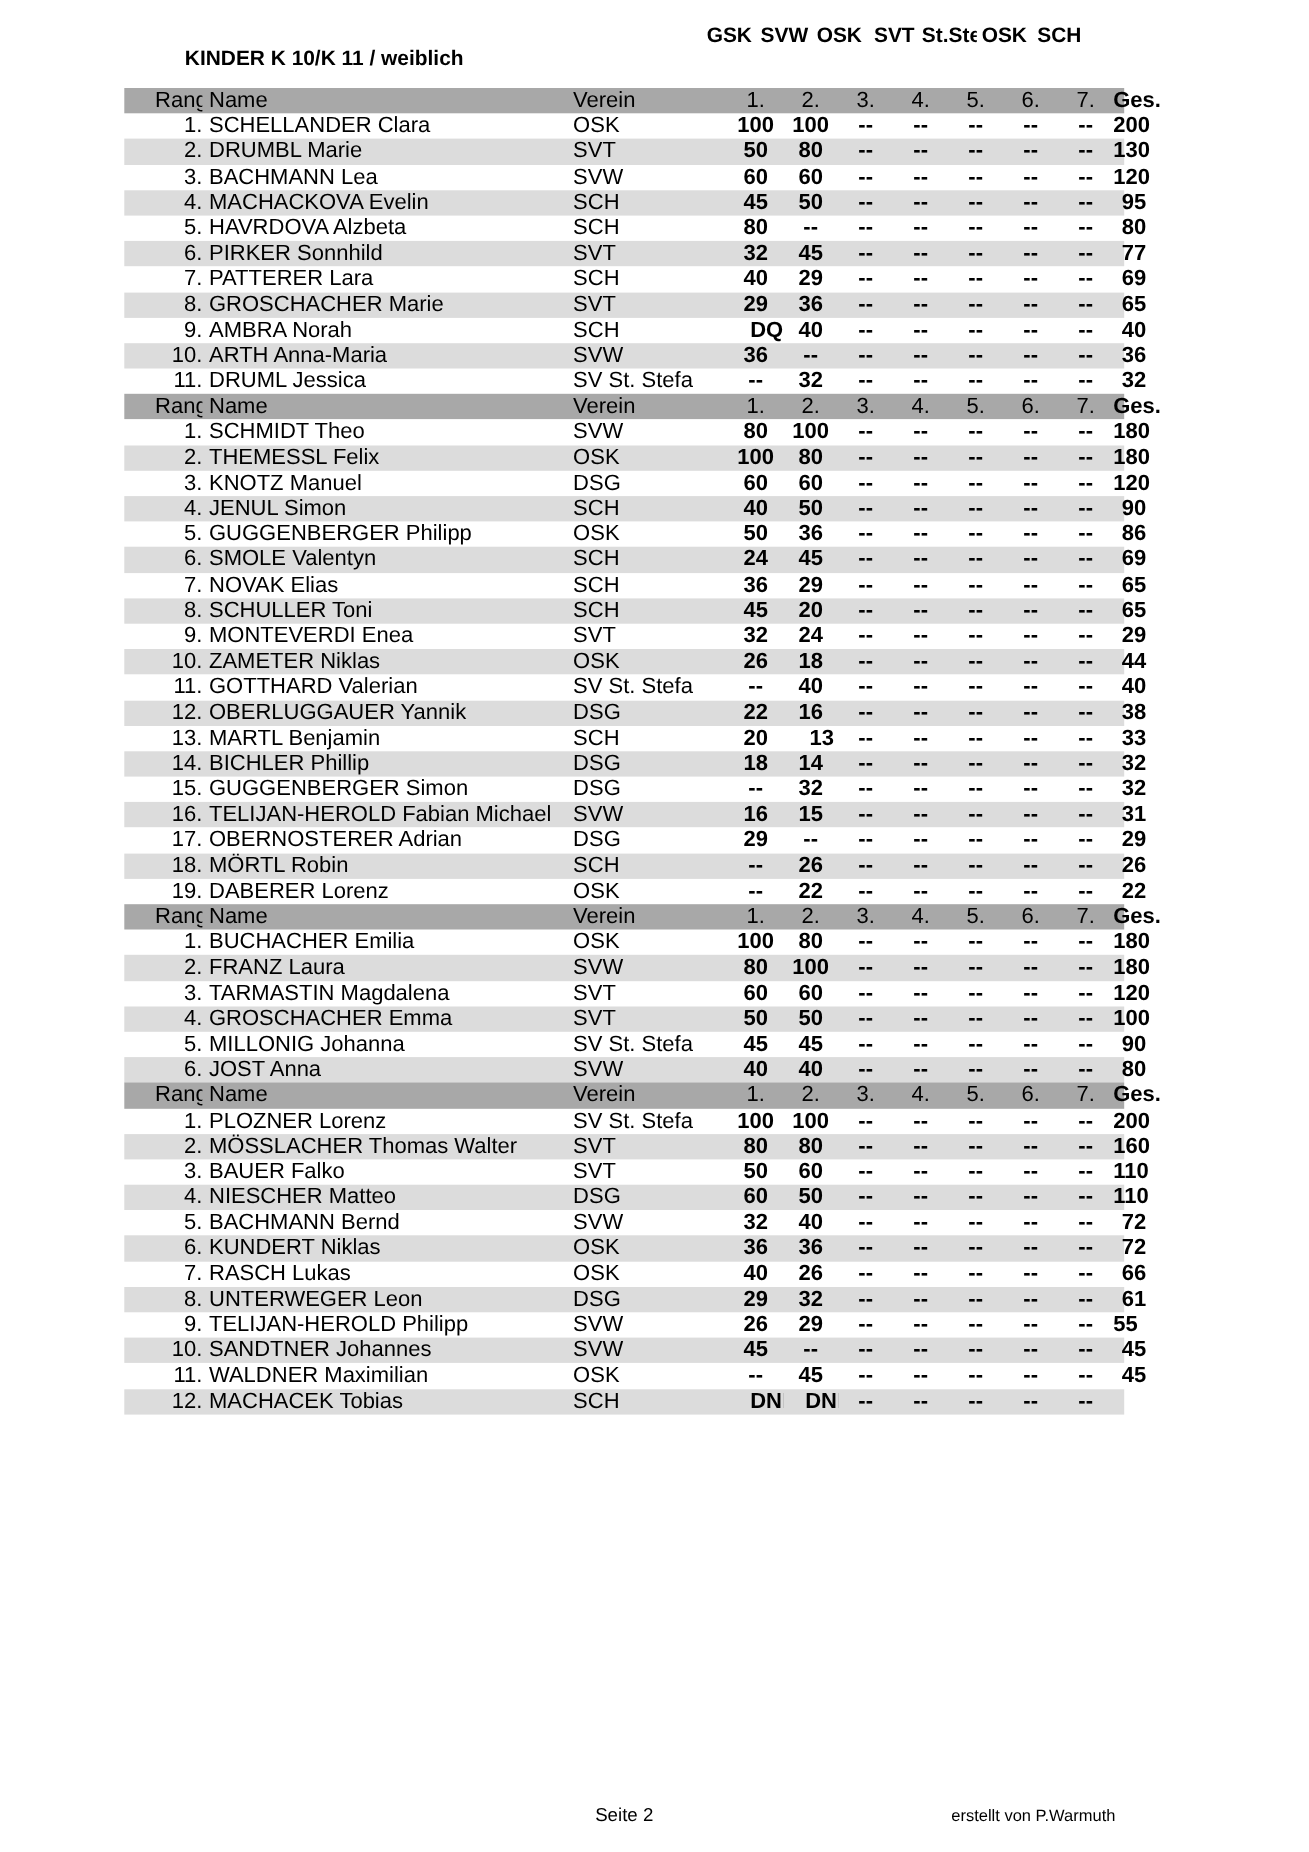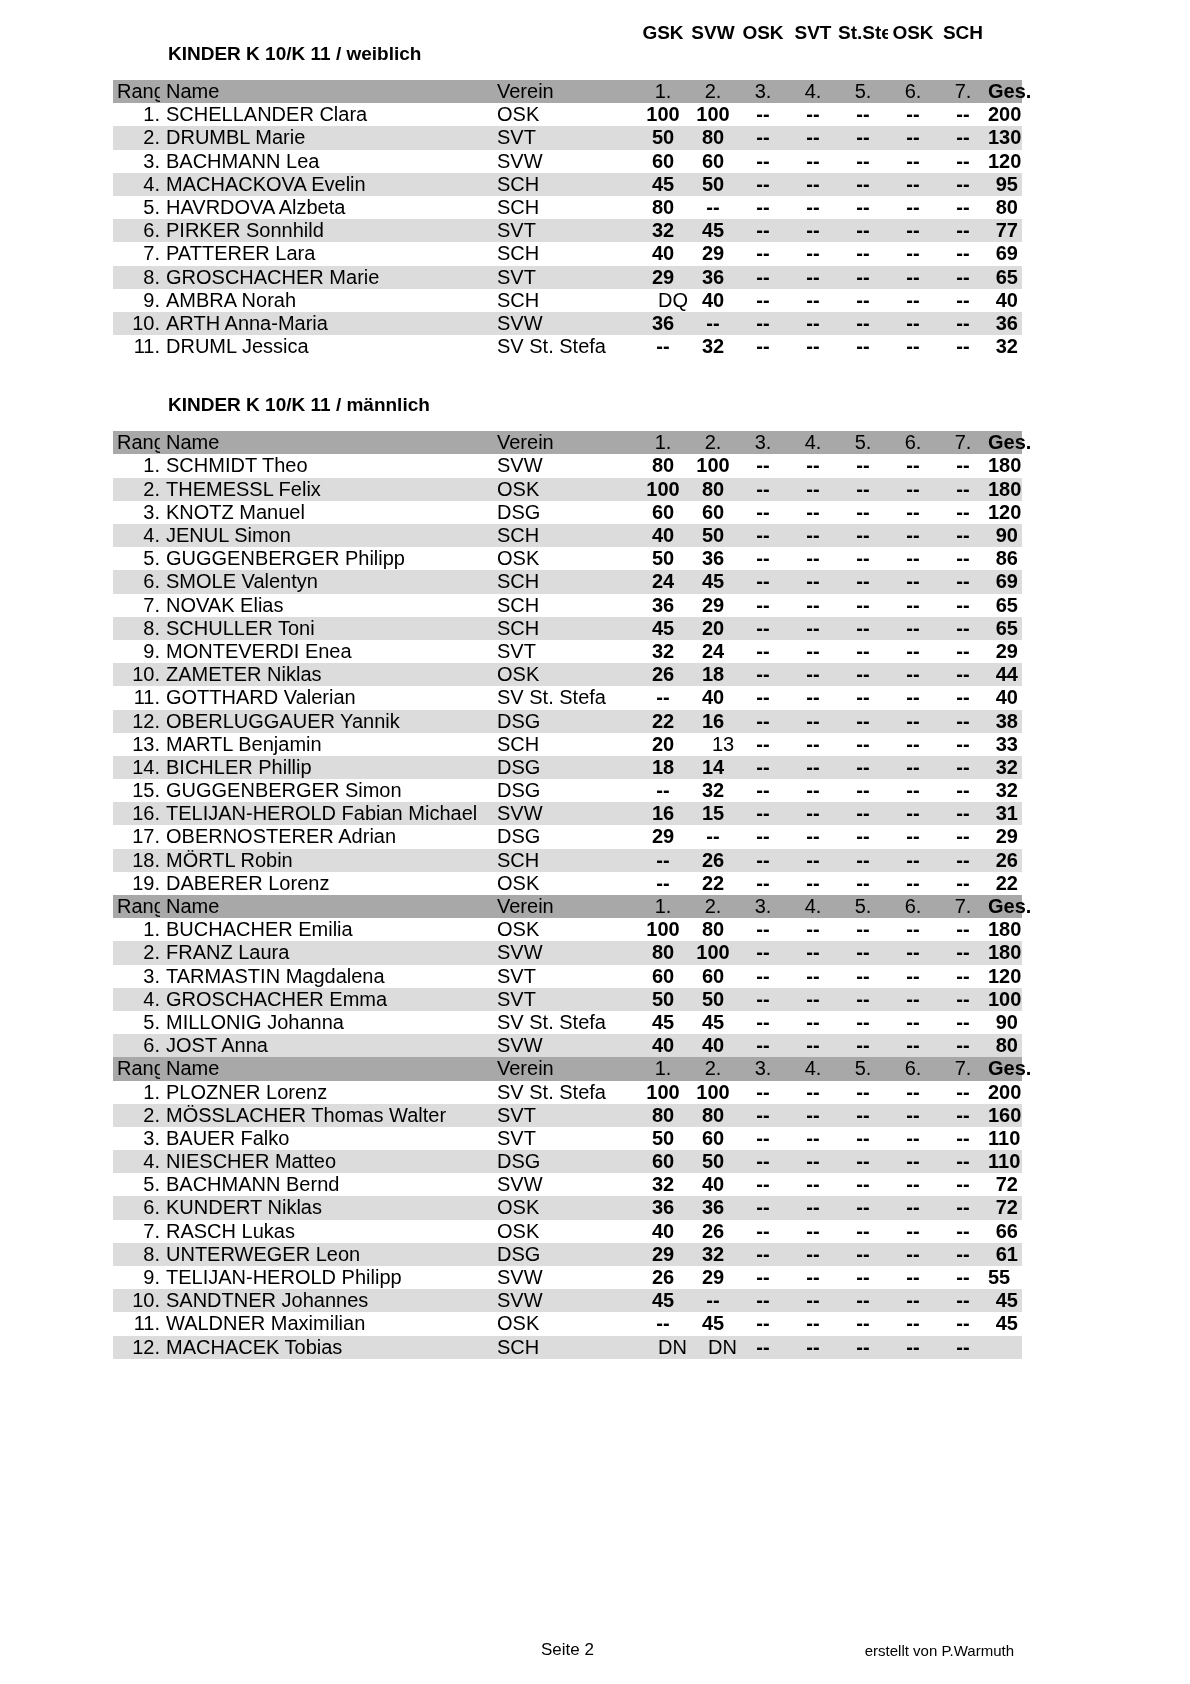--- a/index.html
+++ b/index.html
@@ -35,31 +35,32 @@
     height:18px; line-height:18px;
     margin:38px 0 17px 55px;
     white-space:nowrap;
   }
   .section:first-child .section-heading { margin-top:0; }
   .thead, .row {
     display:grid;
     grid-template-columns:47px 337px 141px repeat(7,50px) 34px;
     height:23.2px; line-height:23.2px;
     font-size:20px;
+    padding-left:24px;
   }
   .thead { background:var(--header-bg,#a8a8a8); }
   .row.alt { background:var(--stripe-bg,#dcdcdc); }
   .cell { white-space:nowrap; }
   .cell.rang  { text-align:right; overflow:hidden; }
   .thead .cell.rang { text-align:left; padding-left:4px; }
   .cell.name  { padding-left:6px; overflow:hidden; }
   .cell.verein{ overflow:hidden; }
   .cell.score-col { text-align:center; overflow:hidden; }
   .cell.score-val { font-weight:bold; }
-  .cell.score-val.plain { font-weight:normal;margin-left:20px; }
+  .cell.score-val.plain { font-weight:bold;margin-left:20px; }
   .cell.total { text-align:right; padding-right:4px; font-weight:bold; overflow:visible; }
   .footer {
     position:absolute; left:113px; top:1639px; width:909px; height:22px;
   }
   .footer .page-label {
     display:block; text-align:center;
     font-size:17px; line-height:22px;
   }
   .footer .credit {
     position:absolute; right:8px; top:3px;
@@ -268,21 +269,20 @@
                 <div class="cell score-col score-val">--</div>
                 <div class="cell score-col score-val">--</div>
                 <div class="cell score-col score-val">--</div>
                 <div class="cell total score-col" style="text-align:right">32</div>
   </div>
 </div>
     </div>
   </div>
 
   <div class="section">
-    <div class="section-heading">KINDER K 10/K 11 / männlich</div>
     <div class="res-table">
       <div class="thead">
         <div class="cell rang">Rang</div>
         <div class="cell name">Name</div>
         <div class="cell verein">Verein</div>
 
         <div class="cell score-col">1.</div>
               <div class="cell score-col">2.</div>
               <div class="cell score-col">3.</div>
               <div class="cell score-col">4.</div>

